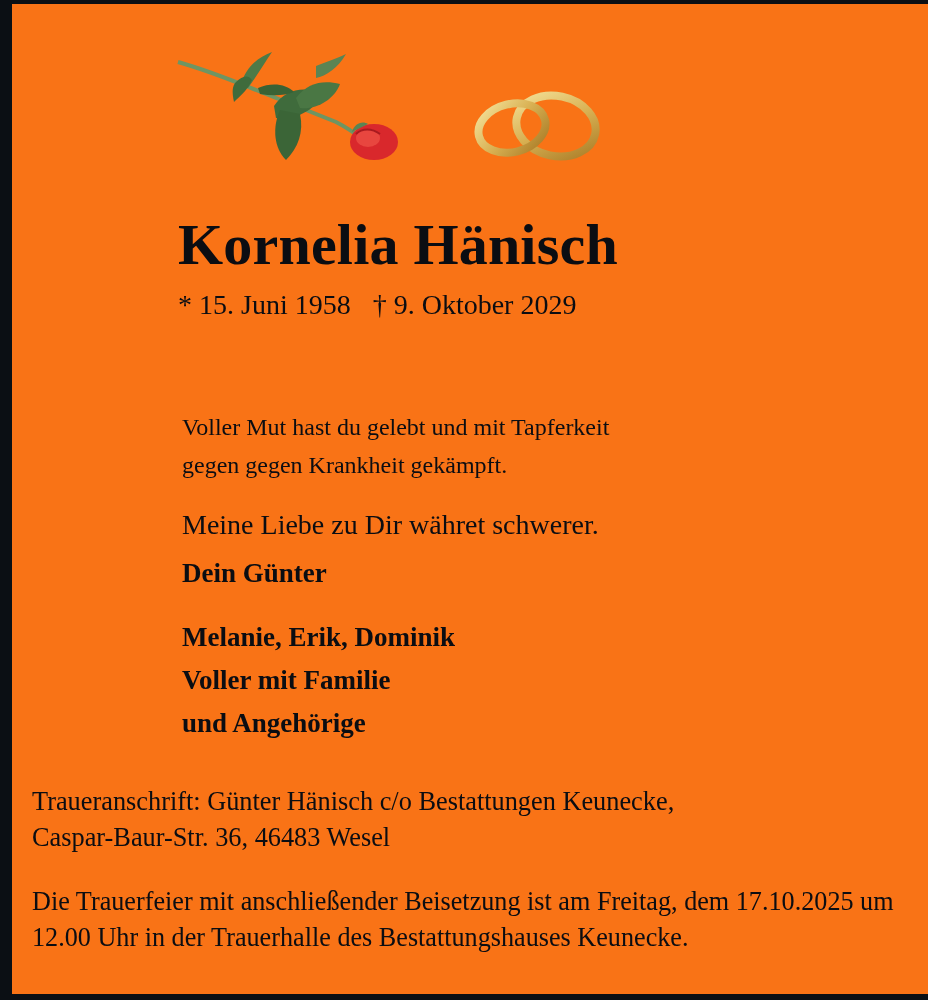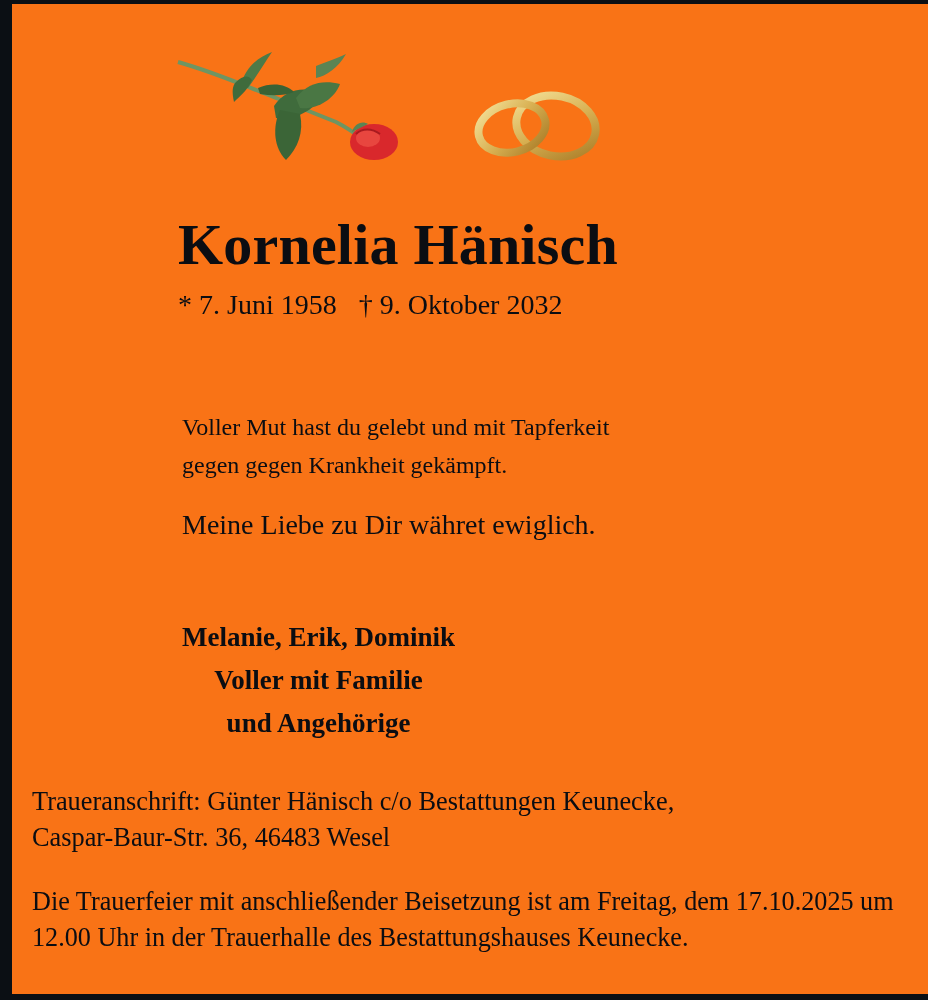--- a/index.html
+++ b/index.html
@@ -7,21 +7,21 @@
   .frame { position:absolute; left:12px; top:4px; width:918px; height:990px; background:#f97316; border-right:2px solid #0b0f14; }
   .serif { font-family:"Liberation Serif", serif; color:#0b0d12; }
   .abs { position:absolute; white-space:nowrap; }
   .name { left:166px; top:207px; font-size:58px; font-weight:bold; letter-spacing:0.2px; }
   .dates { left:166px; top:285px; font-size:28px; }
   .dates .dagger { margin-left:22px; }
   .cause { left:164px; top:338px; font-size:28px; }
   .verse { left:170px; top:404px; font-size:24px; line-height:38px; }
   .love { left:170px; top:505px; font-size:28px; }
   .sig { left:170px; top:554px; font-size:27px; font-weight:bold; }
-  .family { left:170px; top:612px; font-size:27px; font-weight:bold; line-height:43px;text-align:center; }
+  .family { left:170px; top:612px; font-size:27px; font-weight:bold; line-height:43px; }
   .address { left:20px; top:779px; font-size:28px; line-height:36px; transform:scaleX(0.94); transform-origin:left top; }
   .ceremony { left:20px; top:879px; font-size:28px; line-height:36px; transform:scaleX(0.935); transform-origin:left top; white-space:normal; width:930px; }
   .rose { position:absolute; left:164px; top:44px; width:230px; height:116px; }
   .rings { position:absolute; left:460px; top:86px; width:128px; height:72px; }
 </style>
 </head>
 <body>
 
 <div class="frame">
 
@@ -47,28 +47,29 @@
         <stop offset="0.5" stop-color="#d8b052"></stop>
         <stop offset="1" stop-color="#a87a25"></stop>
       </linearGradient>
     </defs>
     <ellipse cx="84" cy="36" rx="40" ry="30" fill="none" stroke="url(#g1)" stroke-width="8" transform="rotate(12 84 36)"></ellipse>
     <ellipse cx="40" cy="38" rx="34" ry="24" fill="none" stroke="url(#g1)" stroke-width="8" transform="rotate(-14 40 38)"></ellipse>
   </svg>
 
   <div class="abs serif name">Kornelia Hänisch</div>
   <div class="abs serif dates">
-    <span>* 7. Juni 1958</span><span class="dagger">† 9. Oktober 2032</span>
+    <span>* 15. Juni 1958</span><span class="dagger">† 9. Oktober 2029</span>
   </div>
 
   <div class="abs serif verse">
     <div>Voller Mut hast du gelebt und mit Tapferkeit</div>
     <div>gegen gegen Krankheit gekämpft.</div>
   </div>
-  <div class="abs serif love">Meine Liebe zu Dir währet ewiglich.</div>
+  <div class="abs serif love">Meine Liebe zu Dir währet schwerer.</div>
+  <div class="abs serif sig">Dein Günter</div>
 
   <div class="abs serif family">
     <div>Melanie, Erik, Dominik</div>
     <div>Voller mit Familie</div>
     <div>und Angehörige</div>
   </div>
 
   <div class="abs serif address">
     <div>Traueranschrift: Günter Hänisch c/o Bestattungen Keunecke,</div>
     <div>Caspar-Baur-Str. 36, 46483 Wesel</div>

